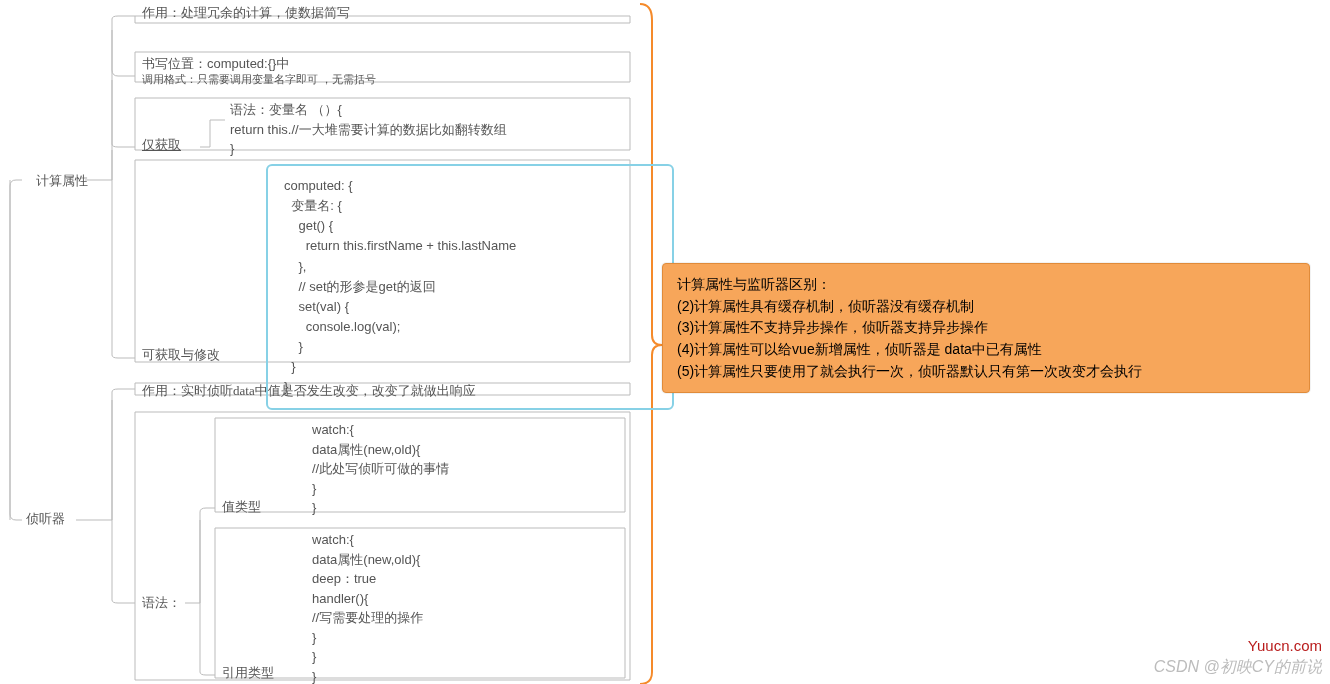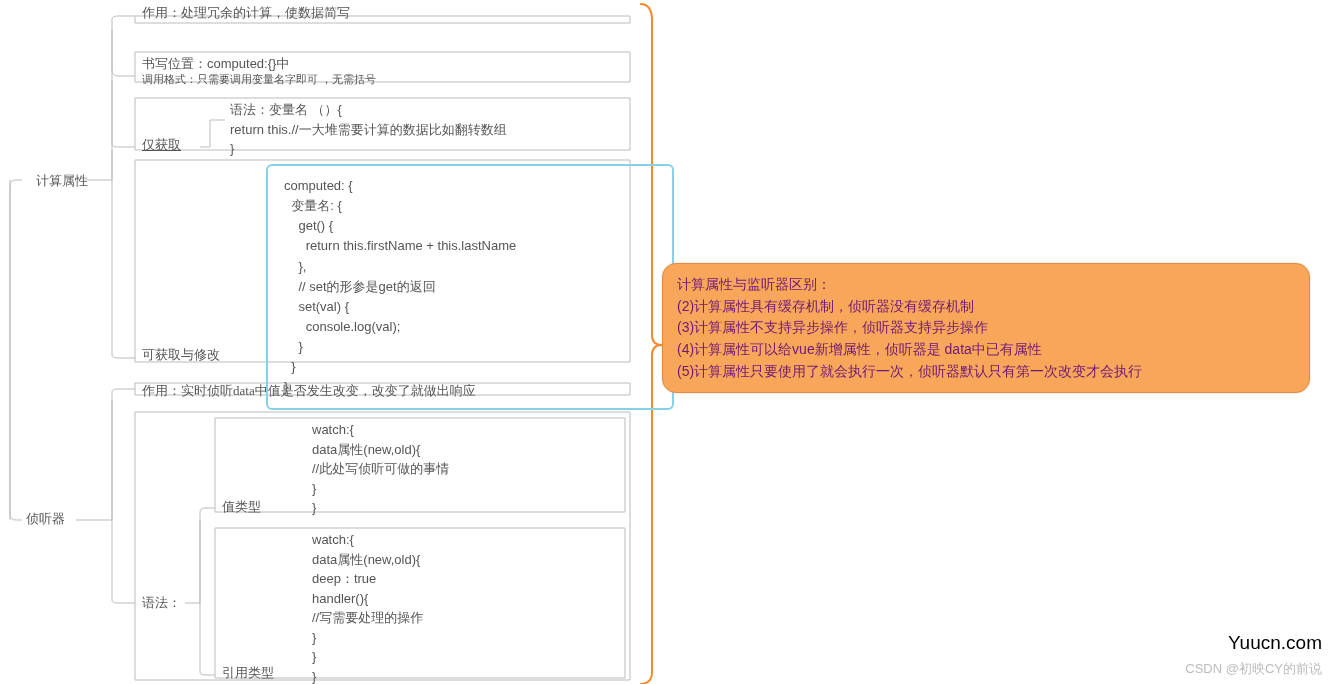--- a/index.html
+++ b/index.html
@@ -27,41 +27,42 @@
   border: 2px solid #87d1e6;
   border-radius: 6px;
   white-space: pre;
   padding: 10px 16px;
   line-height: 1.55;
 }
 .info-box {
   position: absolute;
   background: #f7a65a;
   border: 1px solid #e08b3a;
-  border-radius: 14px;
-  color: #701a75;
+  border-radius: 4px;
+  color: #000000;
   padding: 10px 14px;
   font-size: 14px;
   line-height: 1.55;
   box-shadow: 0 0 0 1px rgba(0,0,0,0.05);
 }
 .watermark1 {
   position: absolute;
   right: 8px;
   bottom: 30px;
-  color: #000000;
-  font-size: 19px;
+  color: #b91c1c;
+  font-size: 15px;
   font-weight: 500;
 }
 .watermark2 {
   position: absolute;
   right: 8px;
   bottom: 6px;
   color: #bcbcbc;
-  font-size: 13px;
+  font-size: 16px;
+  font-style: italic;
 }
 svg.connectors {
   position: absolute;
   top: 0; left: 0;
   width: 1330px; height: 684px;
   pointer-events: none;
 }
 </style>
 </head>
 <body>

